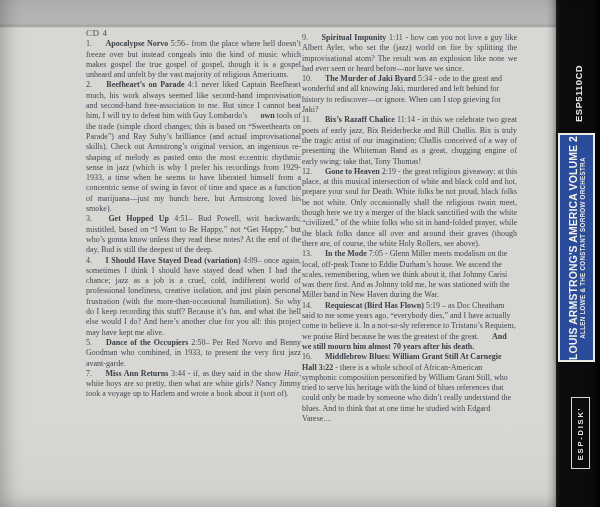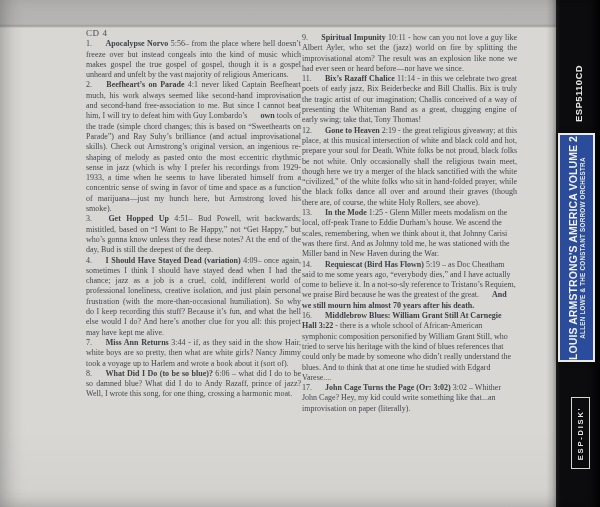--- a/index.html
+++ b/index.html
@@ -18,21 +18,21 @@
     content:"";position:absolute;right:0;top:0;width:10px;height:100%;
     background:linear-gradient(90deg,rgba(0,0,0,0) 0,rgba(0,0,0,.10) 60%,rgba(0,0,0,.28) 100%);
   }
   .col{position:absolute;width:215px;color:#414851;font-size:8px;line-height:10.3px;}
   .col-left{left:75px;top:28px;margin-left:11px;}
   .col-right{left:302px;top:33px;}
   .cd-header{font-size:9px;letter-spacing:.6px;margin:0 0 1px 0;color:#474e56;}
   p.track{margin:0;text-align:justify;text-justify:inter-word;}
   p.track.rag{text-align:left;}
   .b{font-weight:bold;color:#3b424a;padding-left:11px;}
-  .i{}
+  .i{font-style:italic;}
   
   .spine{
     position:absolute;left:556px;top:0;width:44px;height:507px;
     background:#0c0c0e;
     box-shadow:inset -7px 0 9px -3px #000, inset 3px 0 5px -2px rgba(255,255,255,.10);
   }
   .rot{transform:rotate(-90deg);white-space:nowrap;}
   .catalog-wrap{
     position:absolute;left:0;top:36px;width:44px;height:114px;
     display:flex;align-items:center;justify-content:center;
@@ -76,32 +76,32 @@
 <div class="canvas">
 
   <div class="paper">
     <div class="col col-left">
       <p class="cd-header">CD 4</p>
       <div id="col-left-tracks">
           <p class="track"><span>1. </span><span class="b">Apocalypse Norvo</span><span> 5:56– from the place where hell doesn’t freeze over but instead congeals into the kind of music which makes gospel the true gospel of gospel, though it is a gospel unheard and unfelt by the vast majority of religious Americans.</span></p>
           <p class="track"><span>2. </span><span class="b">Beefheart’s on Parade</span><span> 4:1 never liked Captain Beefheart much, his work always seemed like second-hand improvisation and second-hand free-association to me. But since I cannot beat him, I will try to defeat him with Guy Lombardo’s </span><span class="b">own</span><span> tools of the trade (simple chord changes; this is based on “Sweethearts on Parade”) and Ray Suhy’s brilliance (and actual improvisational skills). Check out Armstrong’s original version, an ingenious re-shaping of melody as pasted onto the most eccentric rhythmic sense in jazz (which is why I prefer his recordings from 1929-1933, a time when he seems to have liberated himself from a concentric sense of swing in favor of time and space as a function of marijuana—just my hunch here, but Armstrong loved his smoke).</span></p>
           <p class="track"><span>3. </span><span class="b">Get Hopped Up</span><span> 4:51– Bud Powell, writ backwards; mistitled, based on “I Want to Be Happy,” not “Get Happy,” but who’s gonna know unless they read these notes? At the end of the day, Bud is still the deepest of the deep.</span></p>
           <p class="track"><span>4. </span><span class="b">I Should Have Stayed Dead (variation)</span><span> 4:09– once again, sometimes I think I should have stayed dead when I had the chance; jazz as a job is a cruel, cold, indifferent world of professional loneliness, creative isolation, and just plain personal frustration (with the more-than-occasional humiliation). So why do I keep recording this stuff?  Because it’s fun, and what the hell else would I do? And here’s another clue for you all: this project may have kept me alive.</span></p>
+          <p class="track"><span>5. </span><span class="b">Dance of the Occupiers</span><span> 2:50– Per Red Norvo and Benny Goodman who combined, in 1933, to present the very first jazz avant-garde.</span></p>
           <p class="track"><span>7. </span><span class="b">Miss Ann Returns</span><span>  3:44 - if, as they said in the show </span><span class="i">Hair</span><span>, white boys are so pretty, then what are white girls? Nancy Jimmy took a voyage up to Harlem and wrote a book about it (sort of).</span></p>
-          <p class="track"><span>8. </span><span class="b">What Did I Do (to be so blue)?</span><span> 6:06 – what did I do to be so damned blue? What did I do to Andy Razaff, prince of jazz? Well, I wrote this song, for one thing, crossing a harmonic moat.</span></p>
         </div>
     </div>
     <div class="col col-right" id="col-right-tracks">
-        <p class="track"><span>9. </span><span class="b">Spiritual Impunity</span><span> 10:11 - how can you not love a guy like Albert Ayler, who set the (jazz) world on fire by splitting the improvisational atom?  The result was an explosion like none we had ever seen or heard before—nor have we since.</span></p>
+        <p class="track"><span>9. </span><span class="b">Spiritual Impunity</span><span> 1:11 - how can you not love a guy like Albert Ayler, who set the (jazz) world on fire by splitting the improvisational atom?  The result was an explosion like none we had ever seen or heard before—nor have we since.</span></p>
+        <p class="track rag"><span>10. </span><span class="b">The Murder of Jaki Byard</span><span> 5:34 - ode to the great and wonderful and all knowing Jaki, murdered and left behind for history to rediscover—or ignore. When can I stop grieving for Jaki?</span></p>
         <p class="track"><span>11. </span><span class="b">Bix’s Razaff Chalice</span><span> 11:14 - in this we celebrate two great poets of early jazz, Bix Beiderbecke and Bill Challis. Bix is truly the tragic artist of our imagination; Challis conceived of a way of presenting the Whiteman Band as a great, chugging engine of early swing; take that, Tony Thomas!</span></p>
         <p class="track"><span>12. </span><span class="b">Gone to Heaven</span><span> 2:19 - the great religious giveaway; at this place, at this musical intersection of white and black cold and hot, prepare your soul for Death. White folks be not proud, black folks be not white. Only occasionally shall the religious twain meet, though here we try a merger of the black sanctified with the white “civilized,” of the white folks who sit in hand-folded prayer, while the black folks dance all over and around their graves (though there are, of course, the white Holy Rollers, see above).</span></p>
-        <p class="track rag"><span>13.  </span><span class="b">In the Mode</span><span> 1:25 - Glenn Miller meets modalism on the local, off-peak Trane to Eddie Durham’s house. We ascend the scales, remembering, when we think about it, that Johnny Carisi was there first. And as Johnny told me, he was stationed with the Miller band in New Haven during the War.</span></p>
+        <p class="track rag"><span>13.  </span><span class="b">In the Mode</span><span> 7:05 - Glenn Miller meets modalism on the local, off-peak Trane to Eddie Durham’s house. We ascend the scales, remembering, when we think about it, that Johnny Carisi was there first. And as Johnny told me, he was stationed with the Miller band in New Haven during the War.</span></p>
         <p class="track rag"><span>14. </span><span class="b">Requiescat (Bird Has Flown)</span><span>  5:19 – as Doc Cheatham said to me some years ago, “everybody dies,” and I have actually come to believe it. In a not-so-sly reference to Tristano’s Requiem, we praise Bird because he was the greatest of the great. </span><span class="b">And we still mourn him almost 70 years after his death.</span></p>
         <p class="track rag"><span>16. </span><span class="b">Middlebrow Blues: William Grant Still At Carnegie Hall 3:22</span><span> - there is a whole school of African-American symphonic composition personified by William Grant Still, who tried to serve his heritage with the kind of blues references that could only be made by someone who didn’t really understand the blues. And to think that at one time he studied with Edgard Varese....</span></p>
-        <p class="track rag"><span>17. </span><span class="b">John Cage Turns the Page (Or: 3:02)</span><span> 3:02 – Whither John Cage? Hey, my kid could write something like that...an improvisation on paper (literally).</span></p>
       </div>
   </div>
 
   <div class="spine">
     <div class="catalog-wrap">
       <span class="catalog rot">ESP5110CD</span>
     </div>
     <div class="title-box">
       <div class="title-inner rot">
         <span class="album-title">LOUIS ARMSTRONG'S AMERICA VOLUME 2</span>

